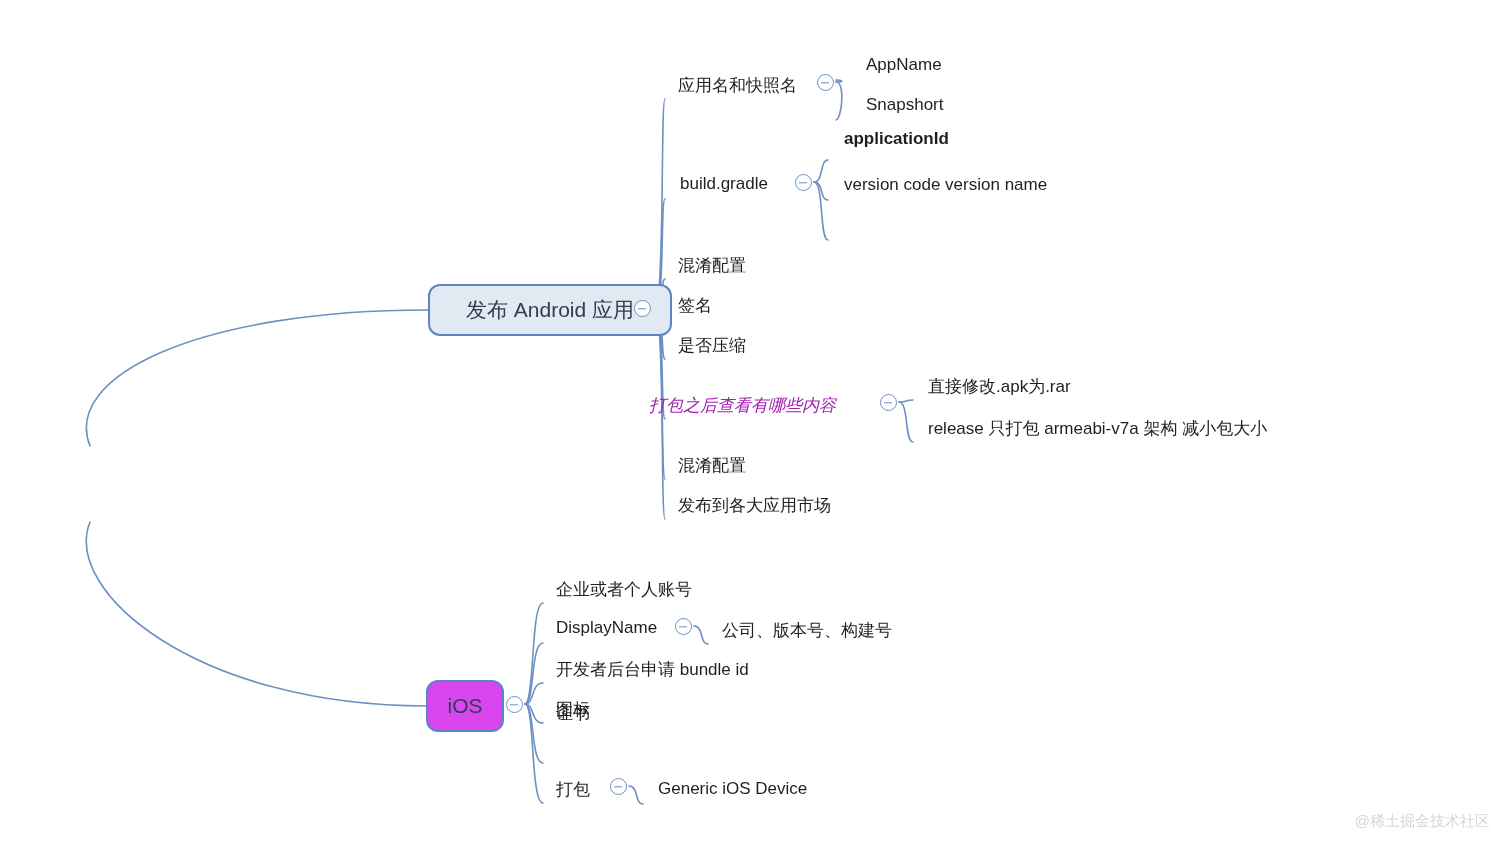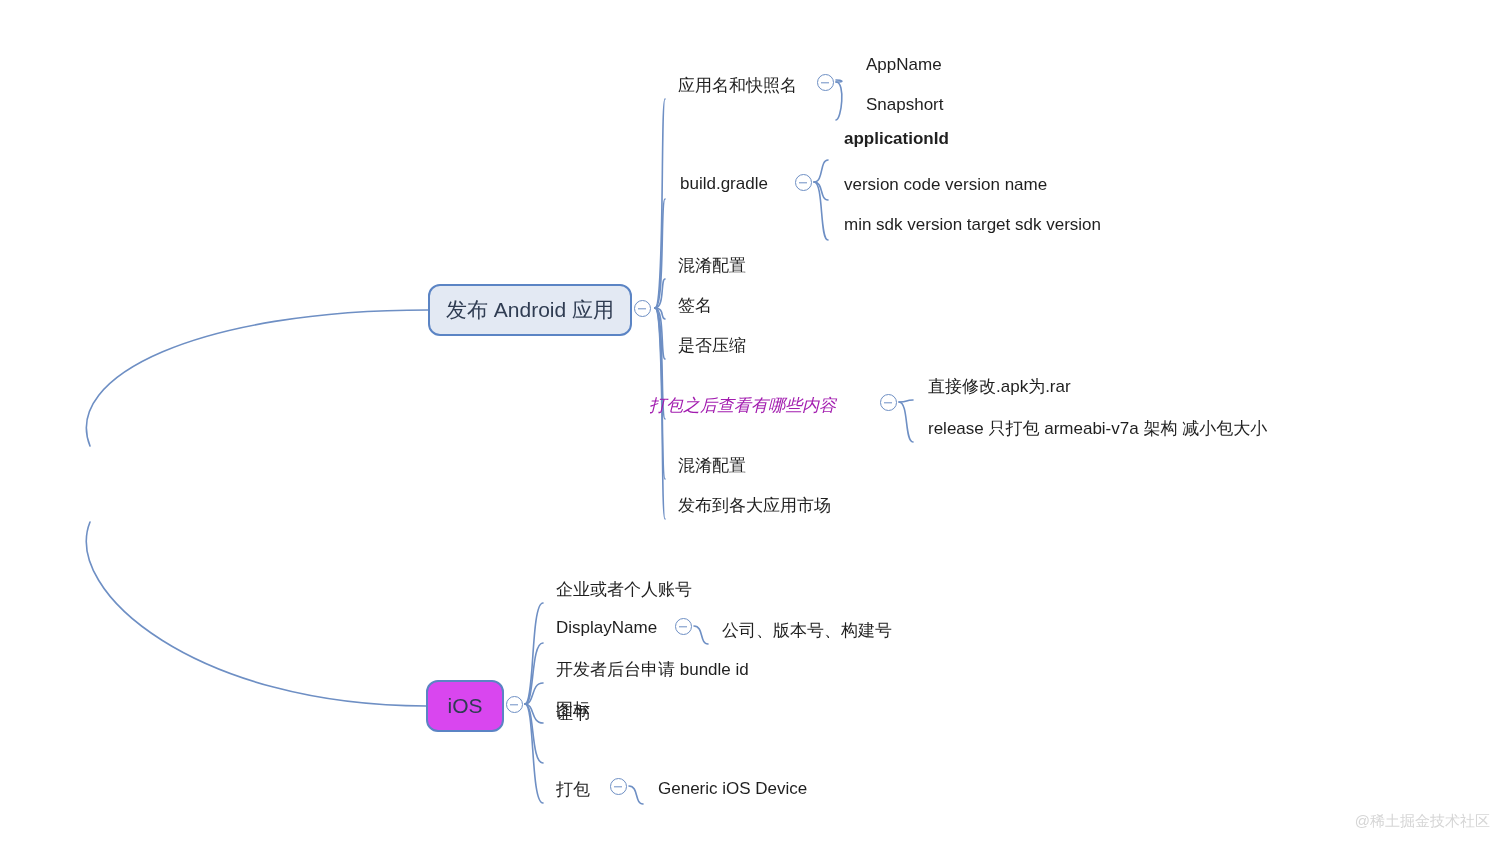--- a/index.html
+++ b/index.html
@@ -126,21 +126,21 @@
       <path d="M 525 704 C 534.9 704, 530.4 683, 543 683" fill="none" stroke="#6e8fc4" stroke-width="1.6" stroke-linecap="round"></path>
       <path d="M 525 704 C 534.9 704, 530.4 723, 543 723" fill="none" stroke="#6e8fc4" stroke-width="1.6" stroke-linecap="round"></path>
       <path d="M 525 704 C 534.9 704, 530.4 763, 543 763" fill="none" stroke="#6e8fc4" stroke-width="1.6" stroke-linecap="round"></path>
       <path d="M 525 704 C 534.9 704, 530.4 803, 543 803" fill="none" stroke="#6e8fc4" stroke-width="1.6" stroke-linecap="round"></path>
       <path d="M 694 626 C 703.9 626, 699.4 644, 708 644" fill="none" stroke="#6e8fc4" stroke-width="1.6" stroke-linecap="round"></path>
       <path d="M 629 786 C 638.9 786, 634.4 804, 643 804" fill="none" stroke="#6e8fc4" stroke-width="1.6" stroke-linecap="round"></path>
     </svg>
 
   <div class="watermark">@稀土掘金技术社区</div>
 
-    <div class="l1-node" style="left: 428px; top: 284px; width: 204px; height: 52px; font-size: 21px; background: rgb(227, 233, 243); border-color: rgb(91, 132, 196);">
+    <div class="l1-node" style="left: 428px; top: 284px; width: 244px; height: 52px; font-size: 21px; background: rgb(227, 233, 243); border-color: rgb(91, 132, 196);">
       <span>发布 Android 应用</span>
     </div>
     <div class="collapse-icon" style="left: 634px; top: 300px;"></div>
     <div class="topic-bar" style="position: absolute; left: 665px; top: 97px; width: 150px; background: rgb(113, 145, 199);"></div>
     <div class="topic-text" style="position: absolute; left: 678px; top: 74px; font-size: 17px; color: rgb(31, 31, 31);">应用名和快照名</div>
     <div class="topic" style="left: 0px; top: 0px; width: 1px; height: 1px;"></div>
     <div class="collapse-icon" style="left: 817px; top: 74px;"></div>
     <div class="topic-bar" style="position: absolute; left: 836px; top: 78px; width: 124px; background: rgb(113, 145, 199);"></div>
     <div class="topic-text" style="position: absolute; left: 866px; top: 55px; font-size: 17px; color: rgb(31, 31, 31);">AppName</div>
     <div class="topic" style="left: 0px; top: 0px; width: 1px; height: 1px;"></div>
@@ -151,21 +151,20 @@
     <div class="topic-text" style="position: absolute; left: 680px; top: 174px; font-size: 17px; color: rgb(31, 31, 31);">build.gradle</div>
     <div class="topic" style="left: 0px; top: 0px; width: 1px; height: 1px;"></div>
     <div class="collapse-icon" style="left: 795px; top: 174px;"></div>
     <div class="topic-bar" style="position: absolute; left: 828px; top: 158px; width: 134px; background: rgb(113, 145, 199);"></div>
     <div class="topic-text" style="position: absolute; left: 844px; top: 129px; font-size: 17px; color: rgb(31, 31, 31); font-weight: bold;">applicationId</div>
     <div class="topic" style="left: 0px; top: 0px; width: 1px; height: 1px;"></div>
     <div class="topic-bar" style="position: absolute; left: 828px; top: 198px; width: 238px; background: rgb(113, 145, 199);"></div>
     <div class="topic-text" style="position: absolute; left: 844px; top: 175px; font-size: 17px; color: rgb(31, 31, 31);">version code version name</div>
     <div class="topic" style="left: 0px; top: 0px; width: 1px; height: 1px;"></div>
     <div class="topic-bar" style="position: absolute; left: 828px; top: 238px; width: 296px; background: rgb(113, 145, 199);"></div>
-    <div class="topic-text" style="position: absolute; left: 844px; top: 215px; font-size: 17px; color: rgb(31, 31, 31);">min sdk version target sdk version</div>
     <div class="topic" style="left: 0px; top: 0px; width: 1px; height: 1px;"></div>
     <div class="topic-bar" style="position: absolute; left: 665px; top: 277px; width: 96px; background: rgb(113, 145, 199);"></div>
     <div class="topic-text" style="position: absolute; left: 678px; top: 254px; font-size: 17px; color: rgb(31, 31, 31);">混淆配置</div>
     <div class="topic" style="left: 0px; top: 0px; width: 1px; height: 1px;"></div>
     <div class="topic-bar" style="position: absolute; left: 665px; top: 317px; width: 74px; background: rgb(113, 145, 199);"></div>
     <div class="topic-text" style="position: absolute; left: 678px; top: 294px; font-size: 17px; color: rgb(31, 31, 31);">签名</div>
     <div class="topic" style="left: 0px; top: 0px; width: 1px; height: 1px;"></div>
     <div class="topic-bar" style="position: absolute; left: 665px; top: 357px; width: 98px; background: rgb(113, 145, 199);"></div>
     <div class="topic-text" style="position: absolute; left: 678px; top: 334px; font-size: 17px; color: rgb(31, 31, 31);">是否压缩</div>
     <div class="topic" style="left: 0px; top: 0px; width: 1px; height: 1px;"></div>

